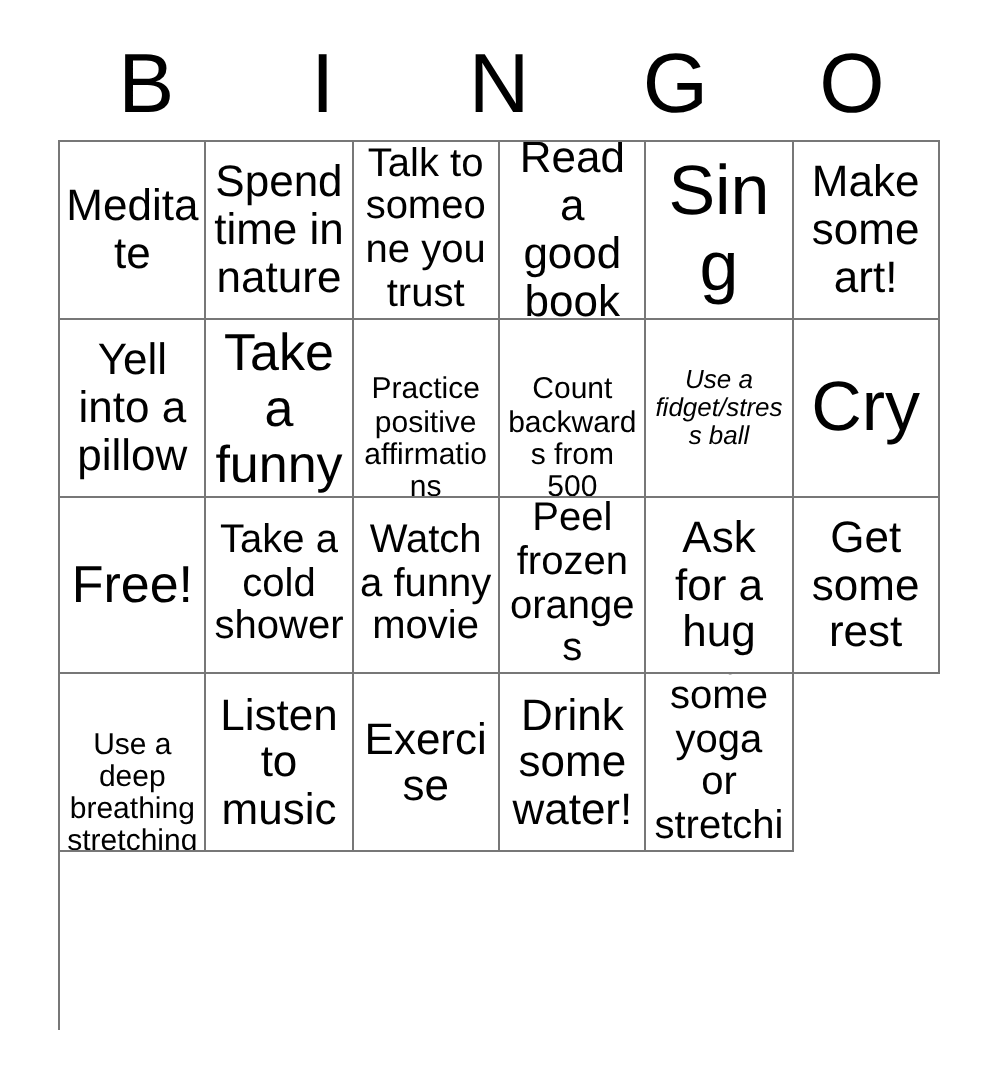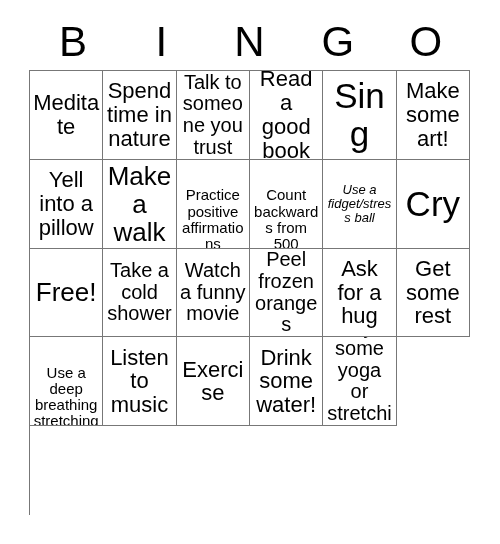--- a/index.html
+++ b/index.html
@@ -111,21 +111,21 @@
         <span class="cell-text">Sing</span>
       </div>
 
     <div class="cell sz-l">
         <span class="cell-text">Make some art!</span>
       </div>
     <div class="cell sz-l">
         <span class="cell-text">Yell into a pillow</span>
       </div>
     <div class="cell sz-xl">
-        <span class="cell-text">Make a walk</span>
+        <span class="cell-text">Take a funny</span>
       </div>
     <div class="cell sz-s">
         <span class="cell-text">Practice positive affirmations</span>
       </div>
     <div class="cell sz-s">
         <span class="cell-text">Count backwards from 500</span>
       </div>
 
     <div class="cell sz-xs">
         <span class="cell-text">Use a fidget/stress ball</span>

